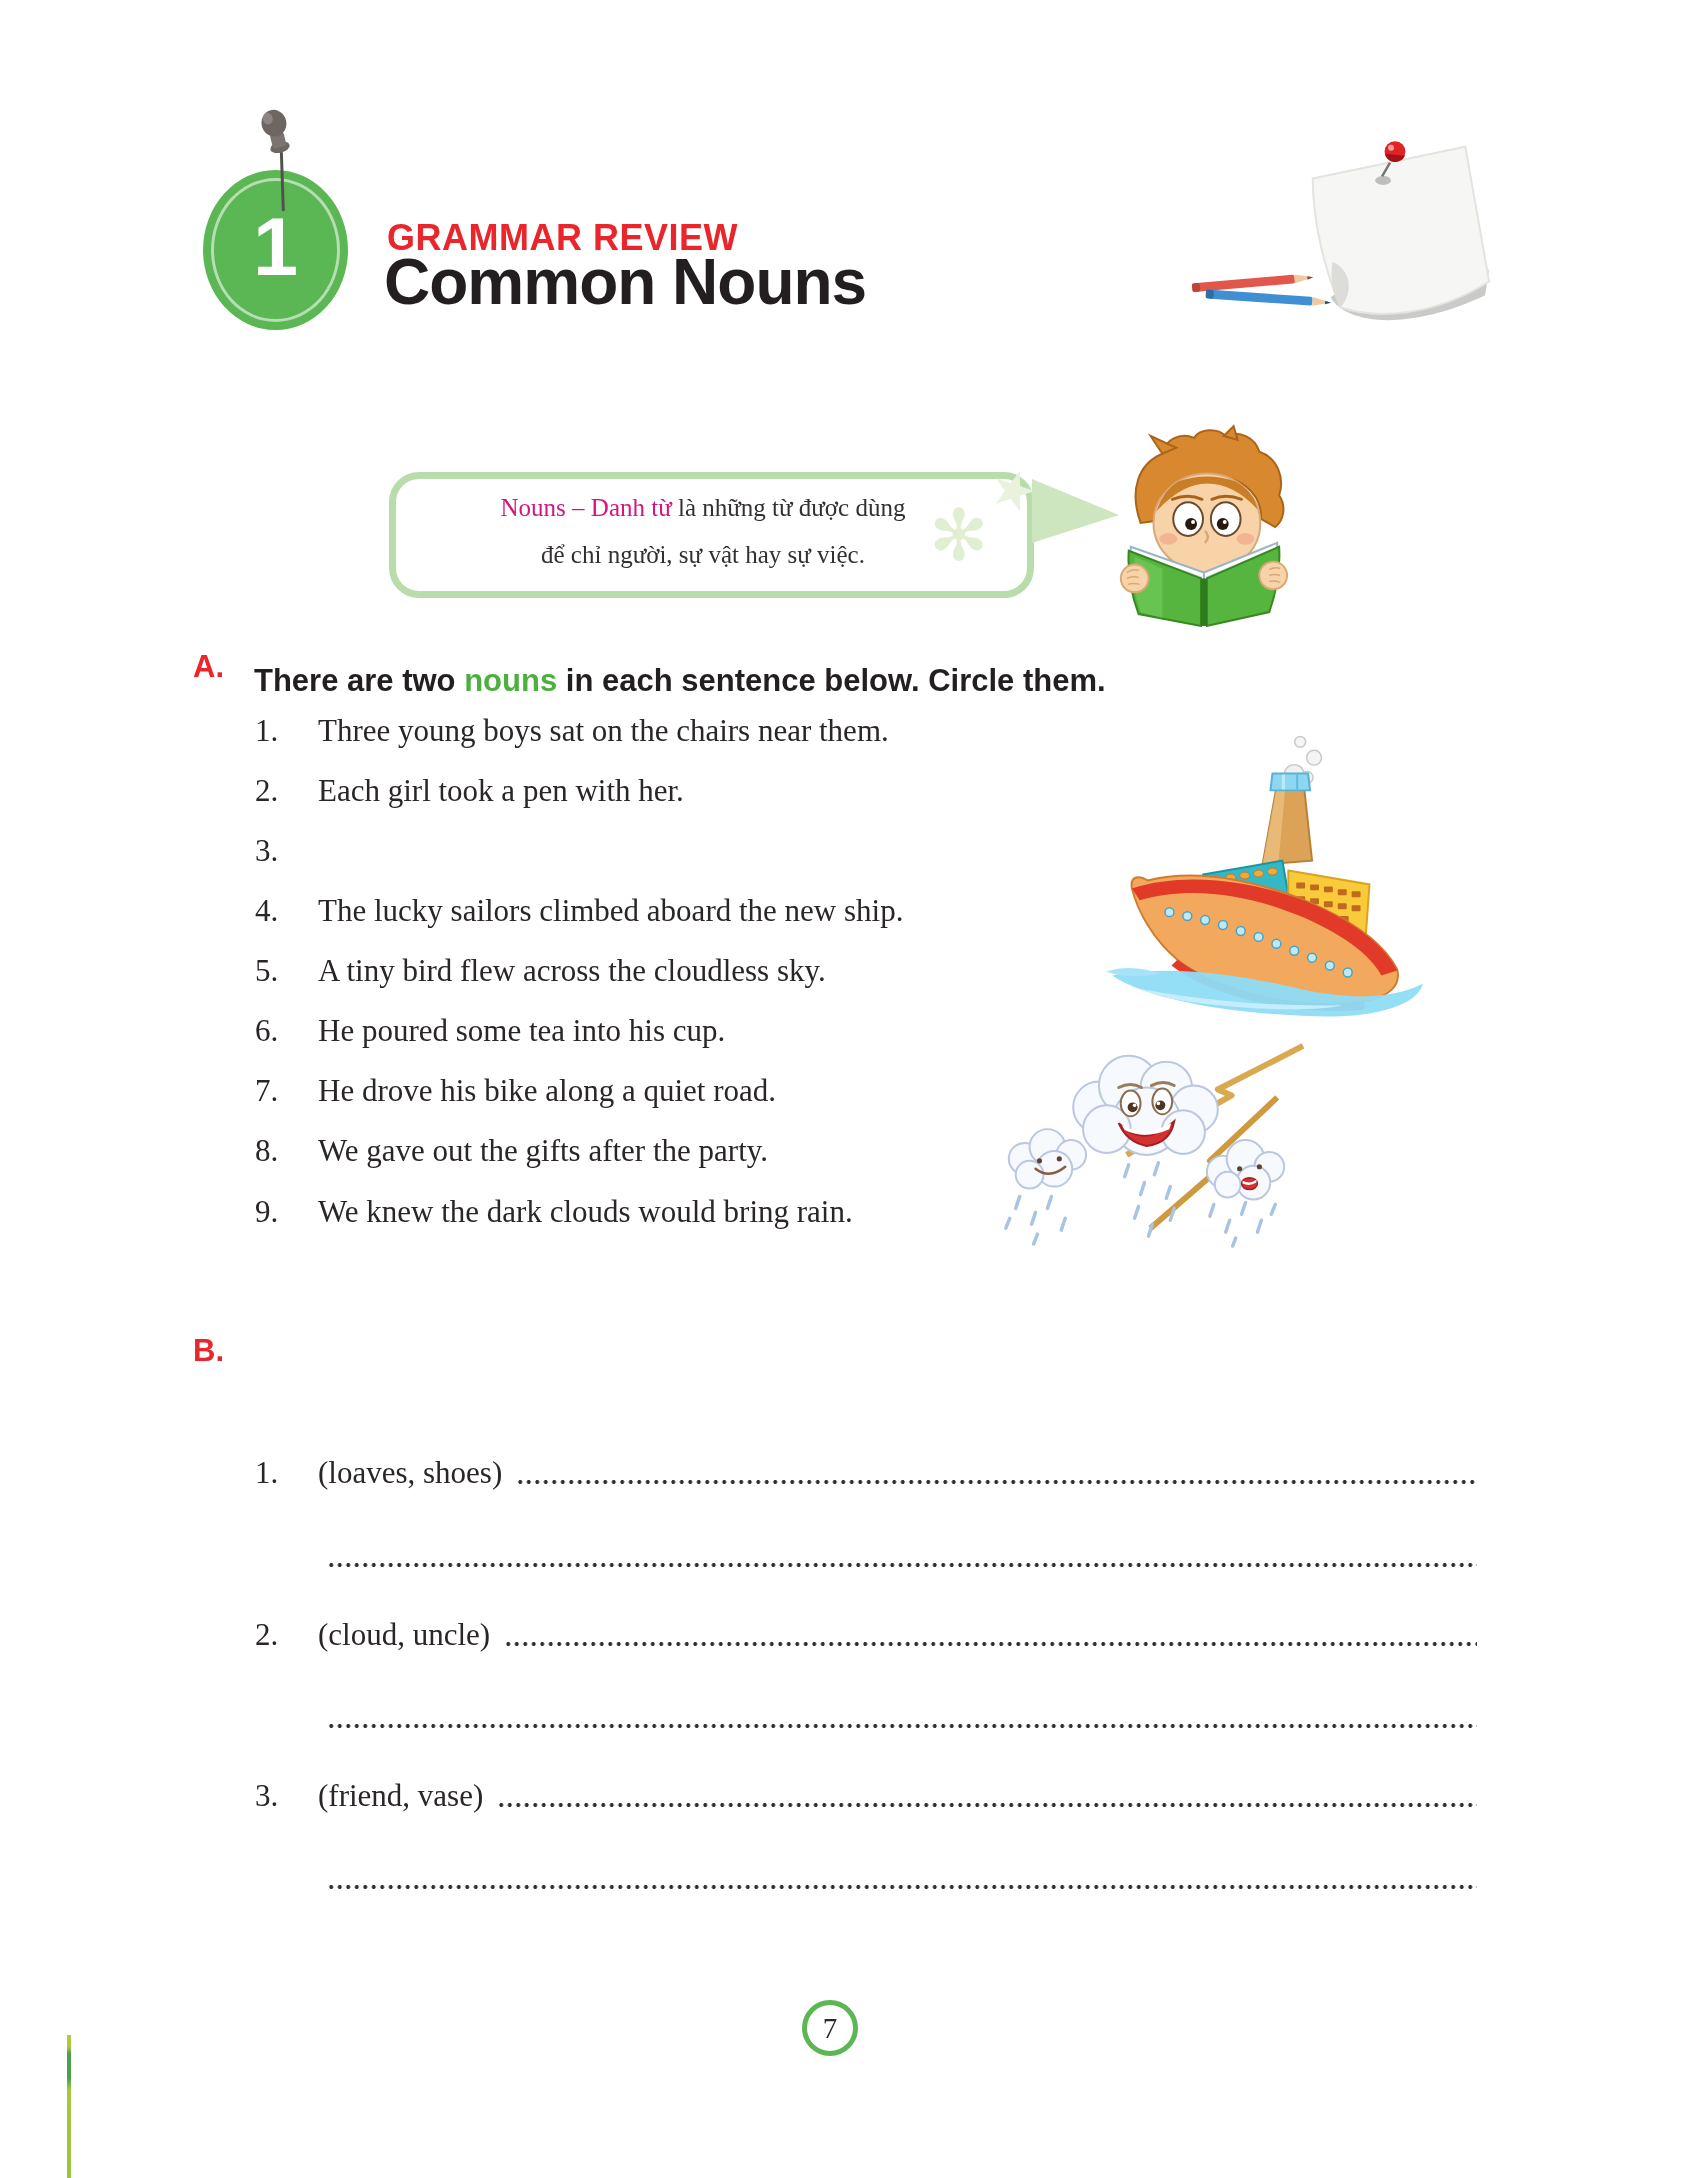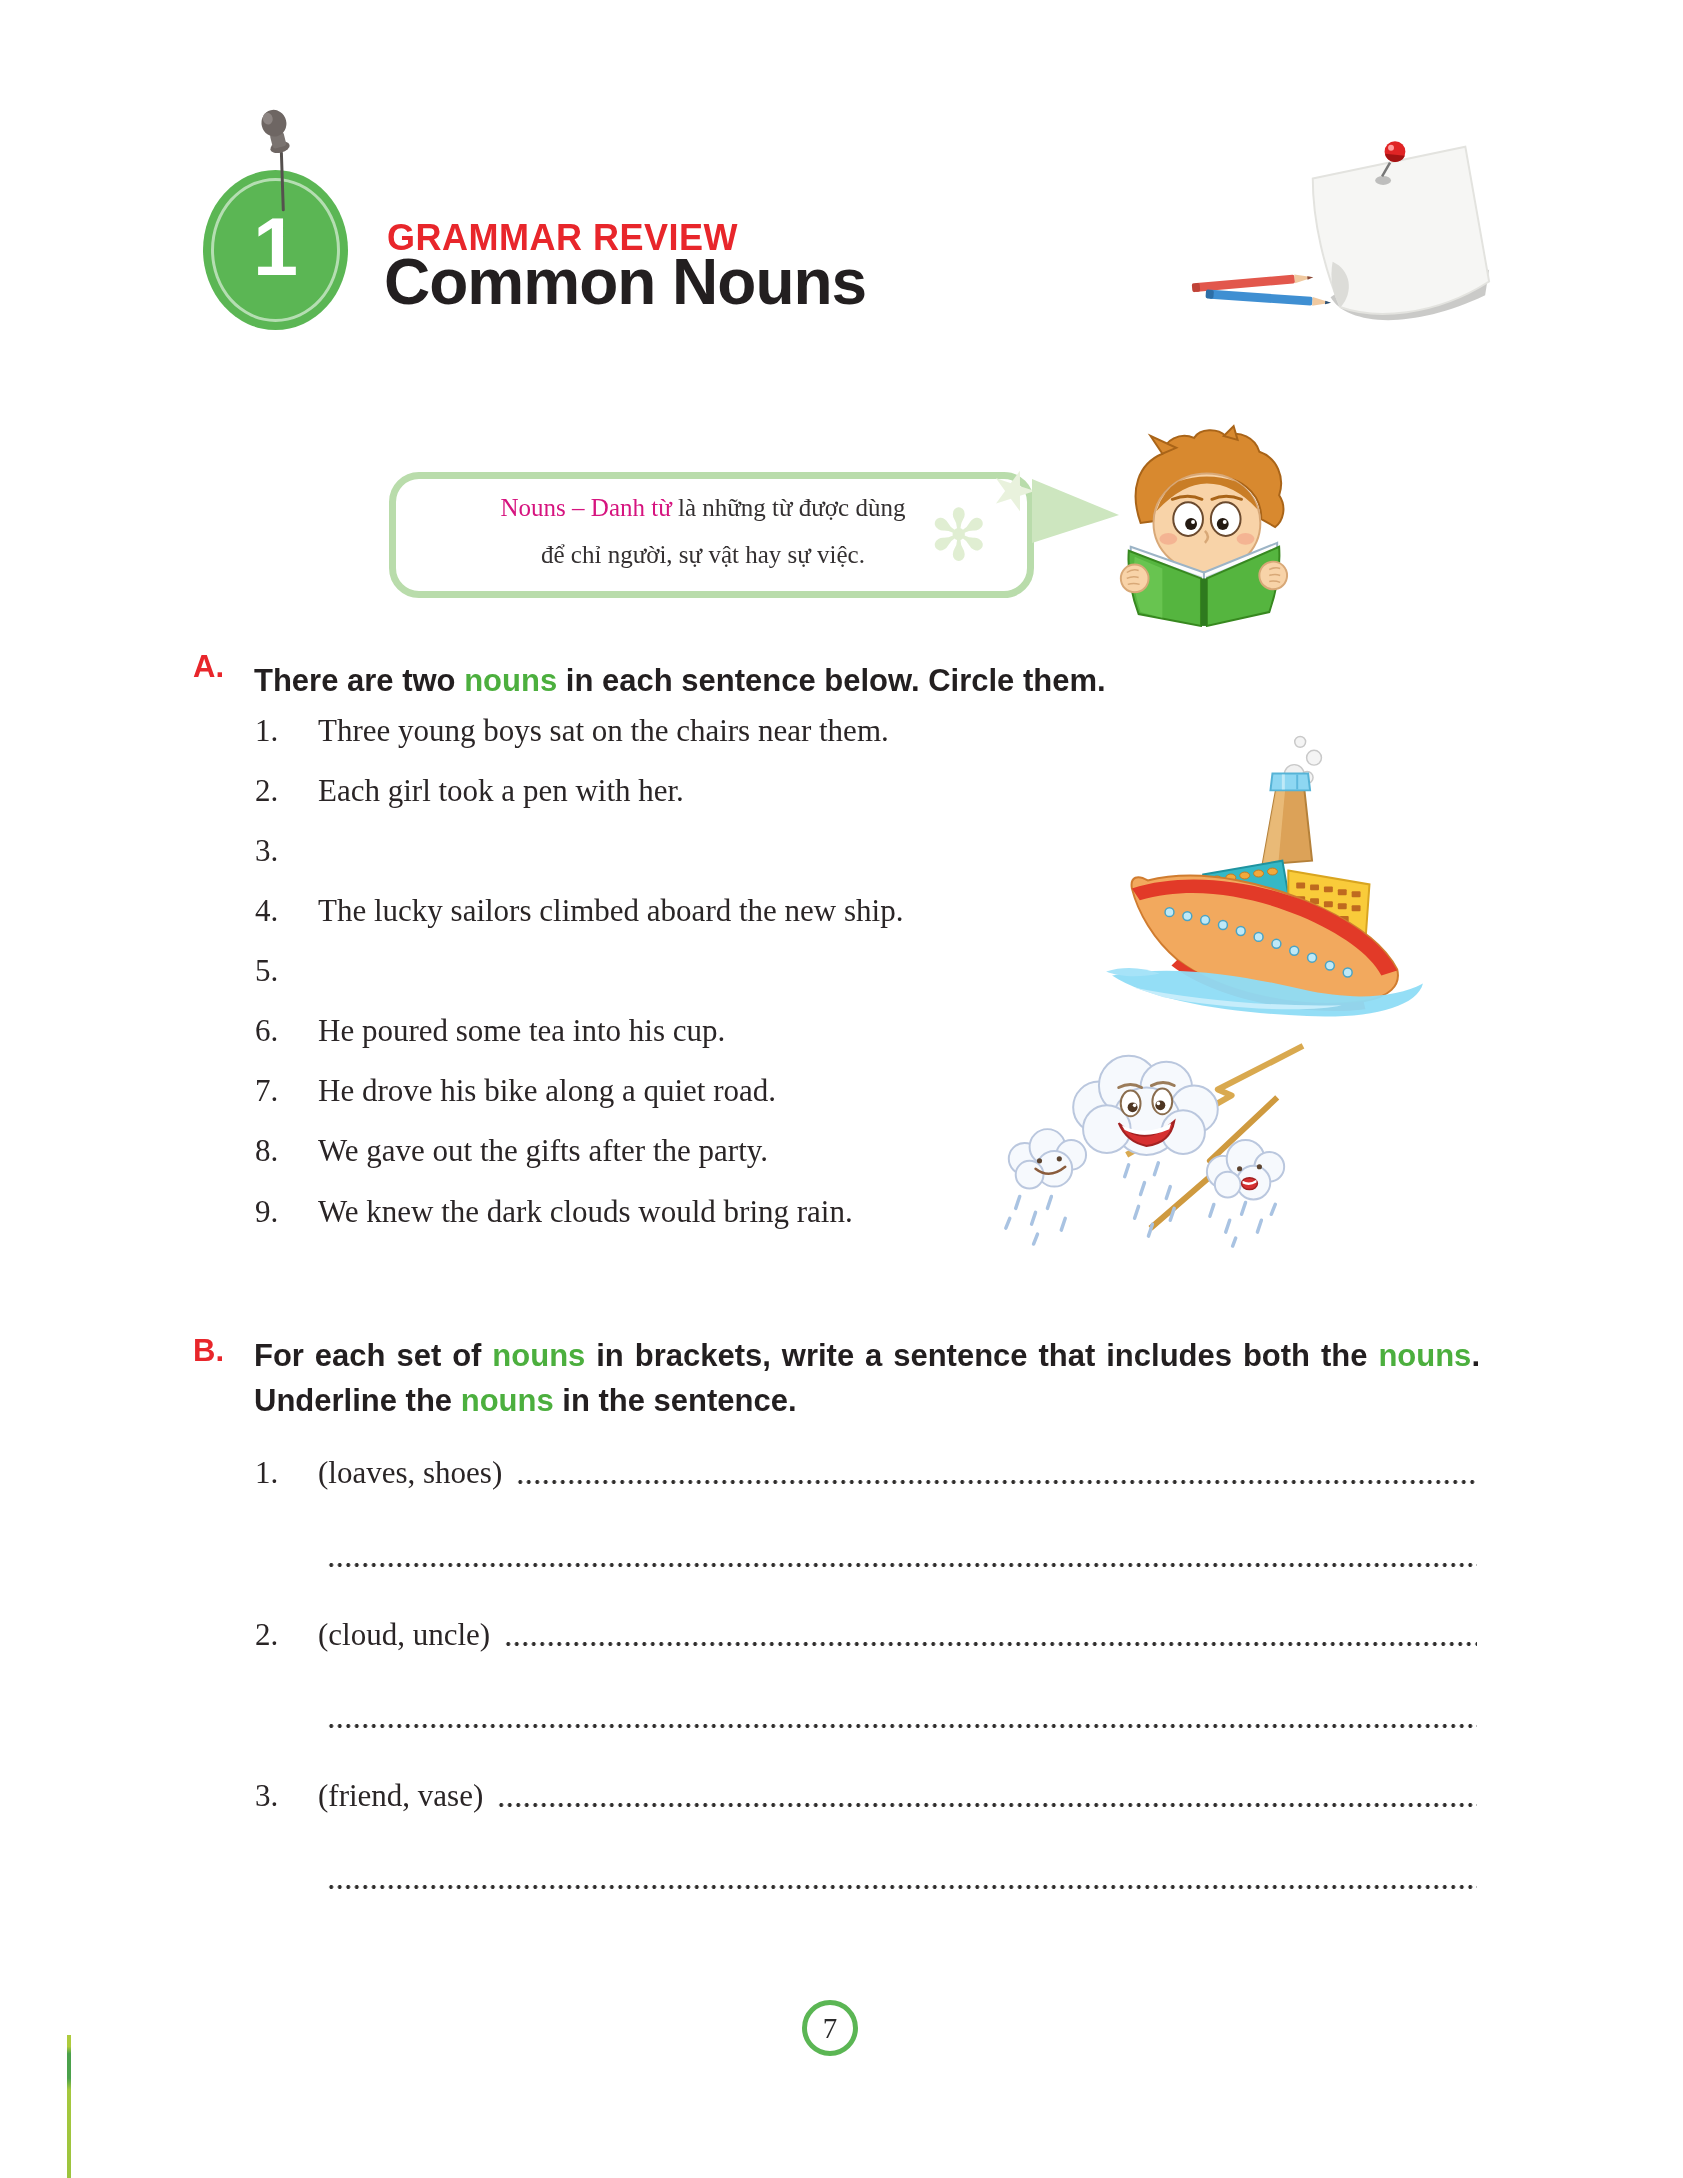--- a/index.html
+++ b/index.html
@@ -165,20 +165,21 @@
     <span class="num">3.</span>
   </div>
 
   <div class="a-item" style="top: 893px;">
     <span class="num">4.</span>
     <span class="txt">The lucky sailors climbed aboard the new ship.</span>
   </div>
 
   <div class="a-item" style="top: 953px;">
     <span class="num">5.</span>
+    <span class="txt">A tiny bird flew across the cloudless sky.</span>
   </div>
 
   <div class="a-item" style="top: 1013px;">
     <span class="num">6.</span>
     <span class="txt">He poured some tea into his cup.</span>
   </div>
 
   <div class="a-item" style="top: 1073px;">
     <span class="num">7.</span>
     <span class="txt">He drove his bike along a quiet road.</span>
@@ -311,21 +312,20 @@
       <line x1="236" y1="168" x2="232" y2="180"></line>
         <line x1="252" y1="184" x2="248" y2="196"></line>
       <line x1="268" y1="166" x2="264" y2="178"></line>
         <line x1="284" y1="184" x2="280" y2="196"></line>
       <line x1="298" y1="168" x2="294" y2="178"></line>
         <line x1="258" y1="202" x2="255" y2="210"></line>
     </g>
   </svg>
 
   <div id="b-letter" class="sec-letter">B.</div>
-  <div id="b-instruction" class="sec-instruction"><span class="seg-plain">For each set of </span><span class="seg-green">nouns</span><span class="seg-plain"> in brackets, write a sentence that includes both the </span><span class="seg-green">nouns</span><span class="seg-plain">. Underline the </span><span class="seg-green">nouns</span><span class="seg-plain"> in the sentence.</span></div>
   <div id="b-list">
   <div>
     <div class="b-row" style="top: 1447px;">
       <span class="num">1.</span>
       <span class="prompt">(loaves, shoes)</span>
       <span class="dotfill"></span>
     </div>
     <div class="b-dots-row dotted" style="top: 1530px;"></div>
   </div>
 

